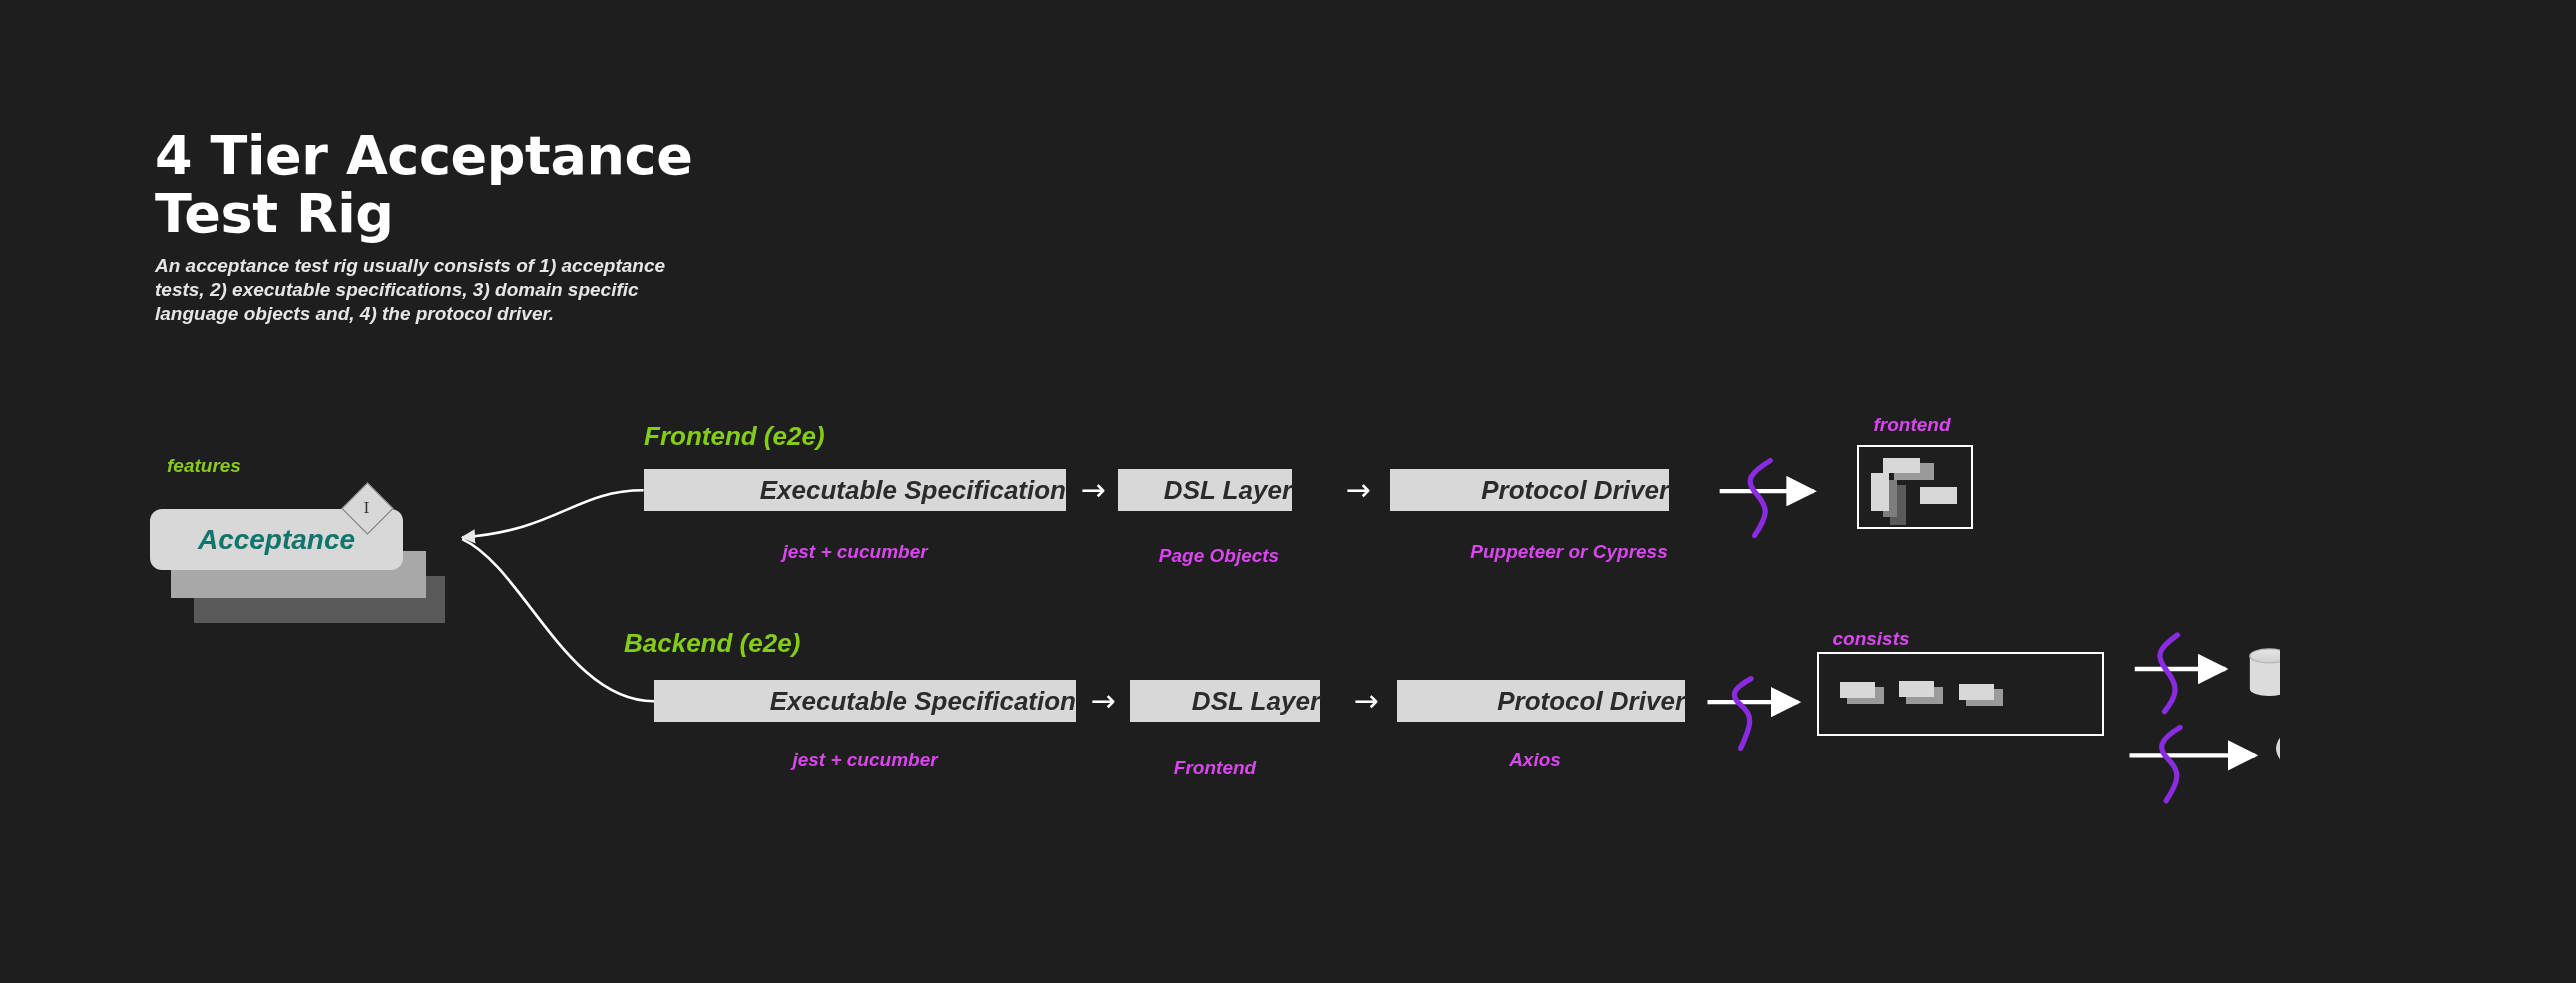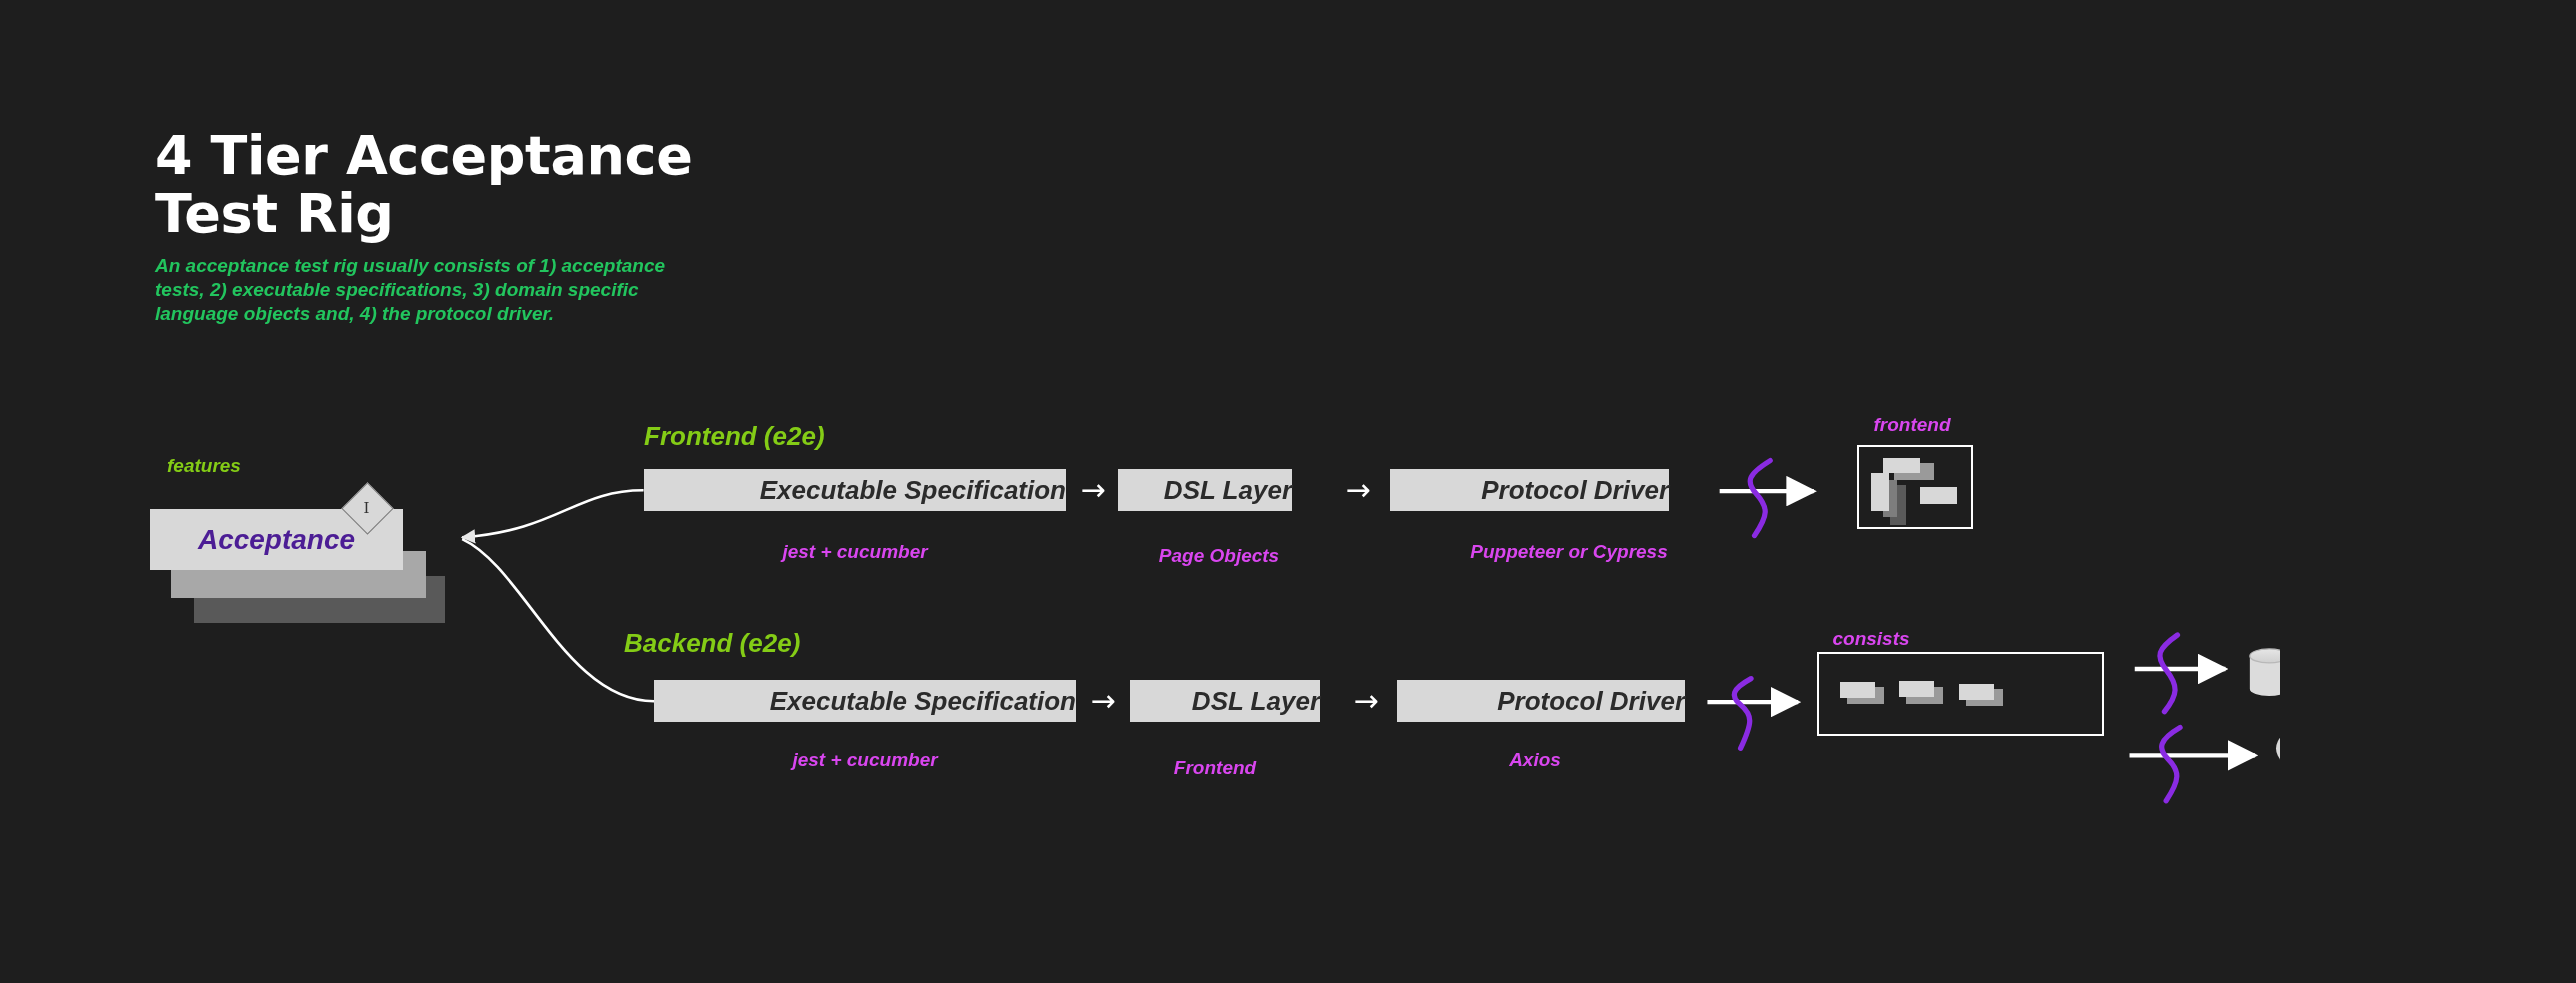--- a/index.html
+++ b/index.html
@@ -28,21 +28,21 @@
     white-space: pre-line;
     margin: 0;
   }
   #subtitle {
     margin-top: 10.5px;
     font-family: "Liberation Sans", sans-serif;
     font-style: italic;
     font-weight: bold;
     font-size: 19px;
     line-height: 24.4px;
-    color: #22c55e;
+    color: #e5e5e5;
     width: 515px;
   }
 
   
   .ital-label {
     position: absolute;
     font-family: "Liberation Sans", sans-serif;
     font-style: italic;
     font-weight: bold;
     color: #84cc16;
@@ -89,25 +89,26 @@
 
   
   .stack-card { position: absolute; }
   #stack-back  { background: #595959; }
   #stack-mid   { background: #a8a8a8; }
   #stack-front {
     background: #d8d8d8;
     display: flex;
     align-items: center;
     justify-content: center;
-    color: #4c1d95;
+    color: #0f766e;
     font-family: "Liberation Sans", sans-serif;
     font-style: italic;
     font-weight: bold;
     font-size: 28px;
+    border-radius: 12px;
   }
   #stack-badge {
     position: absolute;
     width: 35px;
     height: 35px;
     background: #d8d8d8;
     border: 1.7px solid #7a7a7a;
     transform: rotate(45deg);
   }
   #stack-badge-letter {

